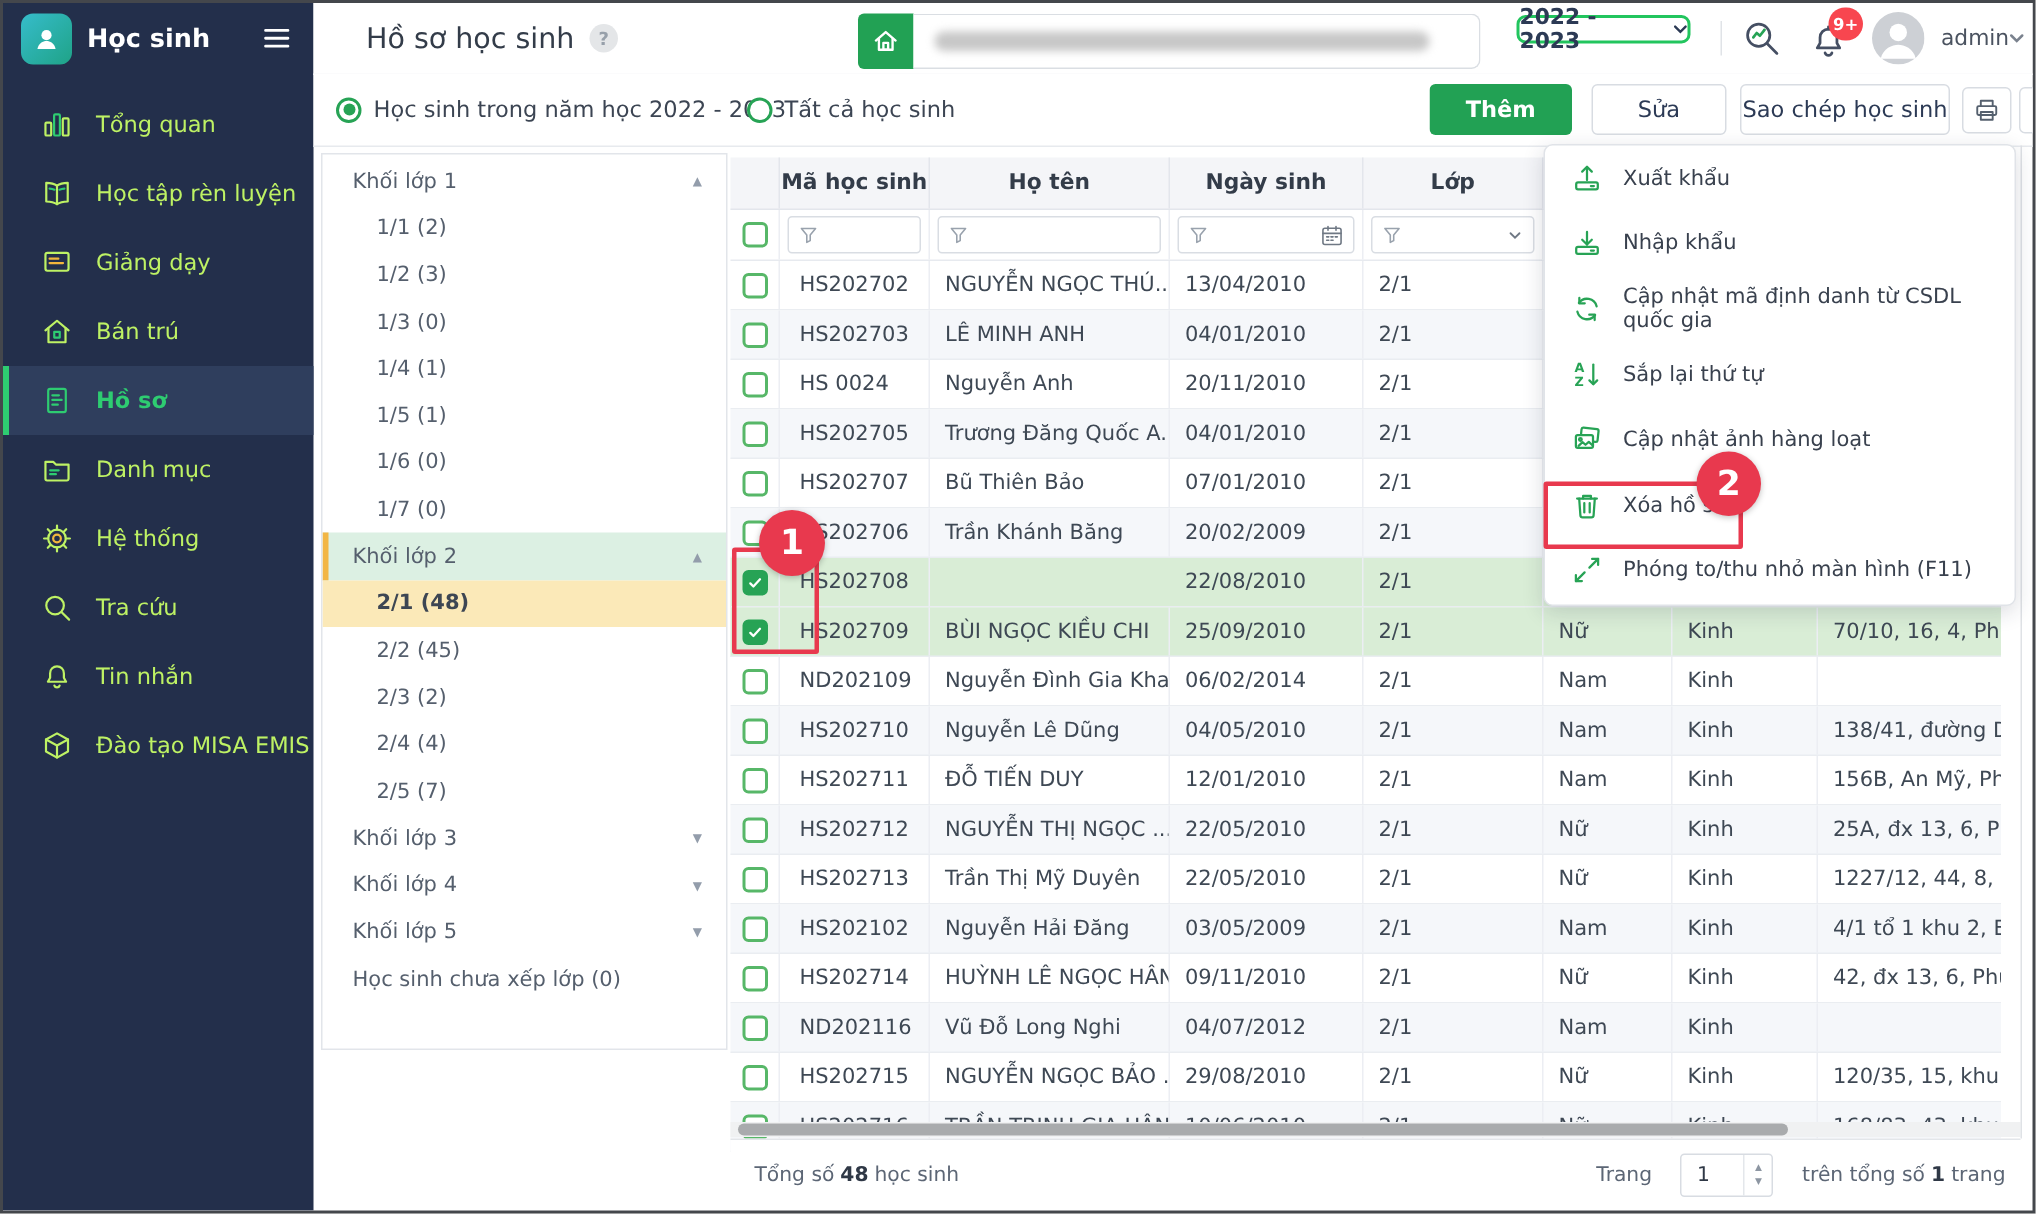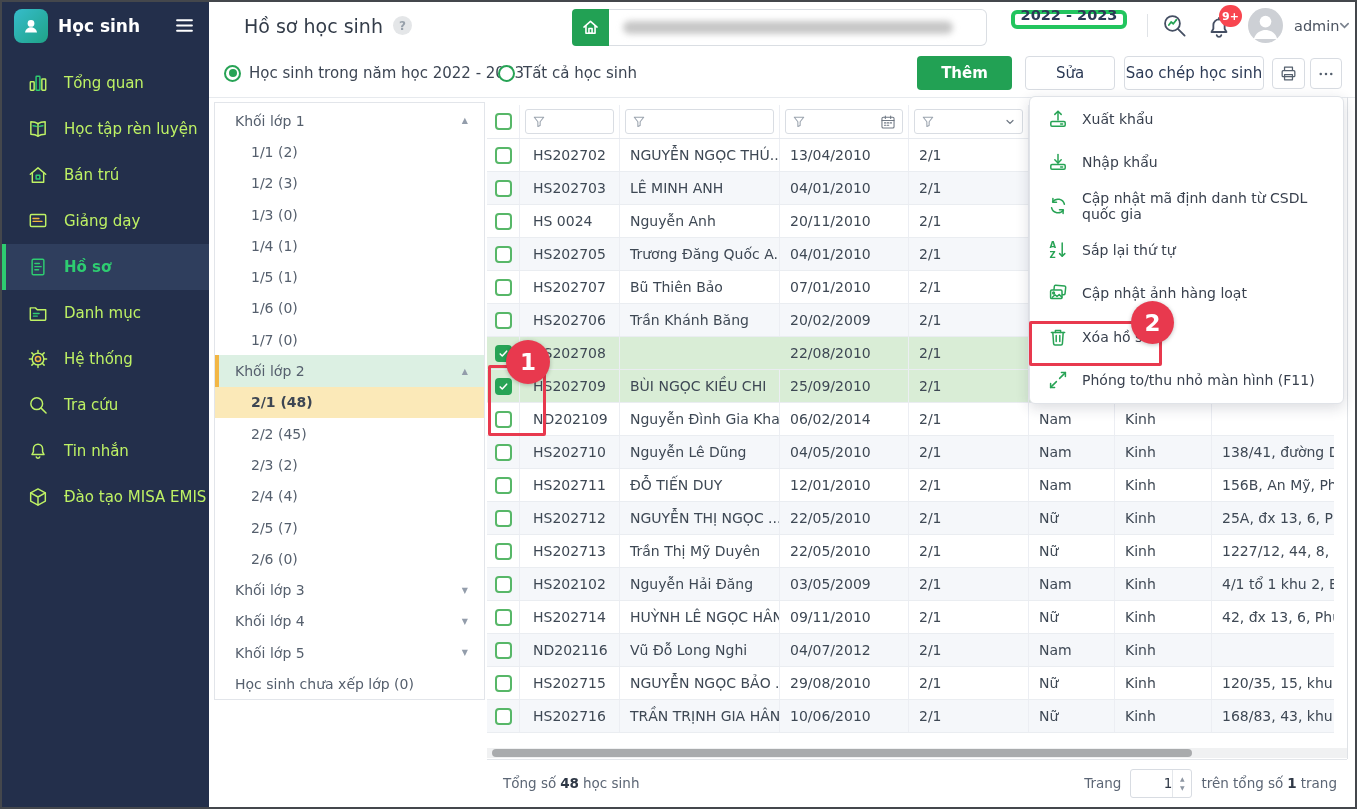--- a/index.html
+++ b/index.html
@@ -24,39 +24,39 @@
   .title-wrap{position:absolute;left:35px;top:0;height:47px;display:flex;align-items:center;gap:10px;}
   .page-title{font-size:19px;color:#333c49;}
   .help-badge{width:19px;height:19px;border-radius:50%;background:#e4e6e8;color:#97a0aa;font-size:12px;
     font-weight:700;display:flex;align-items:center;justify-content:center;}
   .school-home{position:absolute;left:363px;top:7px;width:37px;height:37px;background:#22a154;border-radius:4px 0 0 4px;
     display:flex;align-items:center;justify-content:center;}
   .school-home svg{width:21px;height:21px;}
   .school-box{position:absolute;left:400px;top:7px;width:378px;height:37px;border:1px solid #dadee3;border-left:none;
     border-radius:0 6px 6px 0;background:#fff;display:flex;align-items:center;padding:0 14px;box-sizing:border-box;}
   .blur-bar{width:330px;height:13px;border-radius:7px;background:#c7c7c7;filter:blur(3px);}
-  .year-box{position:absolute;left:802px;top:8px;width:116px;height:19px;border:4px solid #22c55e;border-radius:6px;
-    display:flex;align-items:center;justify-content:center;gap:9px;font-size:14.5px;color:#2c3a55;font-weight:600;box-sizing:border-box;flex-direction:column;}
+  .year-box{position:absolute;left:802px;top:8px;width:116px;height:19px;border:2px solid #22c55e;border-radius:6px;
+    display:flex;align-items:center;justify-content:center;gap:9px;font-size:14.5px;color:#2c3a55;font-weight:600;box-sizing:border-box;}
   .tb-divider{position:absolute;left:938px;top:12px;width:1px;height:23px;background:#e0e3e7;}
   .tb-icon{position:absolute;display:flex;}
   .icon-lookup{left:952px;top:10px;}
   .icon-bell{left:997px;top:12px;}
   .bell-badge{position:absolute;left:13px;top:-9px;min-width:22px;height:22px;border-radius:11px;background:#f8464f;
     color:#fff;font-size:11px;font-weight:700;display:flex;align-items:center;justify-content:center;padding:0 3px;box-sizing:border-box;}
   .avatar{position:absolute;left:1039px;top:6px;width:35px;height:35px;display:flex;}
   .admin-name{position:absolute;left:1085px;top:0;height:47px;display:flex;align-items:center;font-size:14.5px;color:#4b5360;}
   .admin-chevron{position:absolute;left:1130px;top:18px;display:flex;}
   
   .toolbar{position:absolute;left:207px;top:47px;width:1148px;height:48px;background:#fff;border-bottom:1px solid #e7eaee;}
   .radio{position:absolute;top:0;height:48px;display:flex;align-items:center;gap:8px;font-size:15px;color:#3c4553;}
   .r1{left:15px;}.r2{left:289px;}
   .radio-dot{width:17px;height:17px;border:2px solid #27a355;border-radius:50%;box-sizing:border-box;position:relative;background:#fff;flex:0 0 auto;}
   .radio-dot.checked::after{content:"";position:absolute;left:2.5px;top:2.5px;width:8px;height:8px;border-radius:50%;background:#27a355;}
   .btn{position:absolute;top:7px;height:34px;border-radius:4px;font-size:15px;display:flex;align-items:center;
-    justify-content:center;border:1px solid transparent;background:none;padding:0;font-family:inherit;cursor:pointer;}
+    justify-content:center;border:1px solid transparent;background:none;padding:0;font-family:inherit;cursor:pointer;margin-left:36px;}
   .btn-green{background:#22a154;color:#fff;font-weight:700;}
   .btn-white{background:#fff;border-color:#d8dce2;color:#2c3a55;}
   .btn-add{left:708px;width:95px;}
   .btn-edit{left:816px;width:90px;}
   .btn-copy{left:915px;width:140px;}
   .btn-print{left:1063px;width:33px;height:31px;top:9px;}
   .btn-more{left:1101px;width:32px;height:31px;top:9px;}
   
   .tree-panel{position:absolute;left:212px;top:100px;width:271px;height:598px;border:1px solid #e2e5ea;background:#fff;
     box-sizing:border-box;overflow:hidden;padding-top:2px;}
@@ -92,21 +92,21 @@
   .cbox.on{background:#27a355;border-color:#27a355;}
   .cbox svg{width:11px;height:11px;}
   .hscroll-track{position:absolute;left:485px;top:746px;width:860px;height:10px;background:#f0f1f2;}
   .hscroll-thumb{position:absolute;left:5px;top:1px;width:700px;height:8px;border-radius:4px;background:#a9abad;}
   .vline{position:absolute;left:1345px;top:95px;height:662px;width:1px;background:#dfe2e6;}
   
   .tfoot{position:absolute;left:485px;top:757px;width:860px;height:46px;border-top:1px solid #e3e6ea;background:#fff;
     font-size:13.5px;color:#5c6675;}
   .total{position:absolute;left:16px;top:0;height:46px;display:flex;align-items:center;gap:4px;}
   .total b,.pages-total b{color:#2f3846;}
-  .pager{position:absolute;right:10px;top:0;height:46px;display:flex;align-items:center;gap:9px;text-align:right;}
+  .pager{position:absolute;right:10px;top:0;height:46px;display:flex;align-items:center;gap:19px;}
   .page-box{width:62px;height:29px;border:1px solid #d8dce2;border-radius:3px;display:flex;align-items:center;
     box-sizing:border-box;background:#fff;}
   .page-val{flex:1;padding-left:10px;color:#2f3846;}
   .spin{display:flex;flex-direction:column;align-items:center;justify-content:center;border-left:1px solid #e4e7eb;
     height:100%;width:18px;font-size:6px;color:#8d96a2;line-height:1.5;}
   .pages-total{display:flex;gap:4px;}
   
   .ctx-menu{position:absolute;left:1027px;top:94px;width:315px;height:308px;background:#fff;border:1px solid #e0e3e8;
     border-radius:6px;box-shadow:0 4px 14px rgba(30,40,60,.16);z-index:50;box-sizing:border-box;}
   .menu-item{height:43.6px;display:flex;align-items:center;gap:14px;padding-left:18px;font-size:14px;color:#39414e;}
@@ -158,36 +158,36 @@
               <path d="M12 6.2C10.2 4.9 7.6 4.2 4.2 4.2v13.6c3.4 0 6 .7 7.8 2 1.8-1.3 4.4-2 7.8-2V4.2c-3.4 0-6 .7-7.8 2z"></path>
               <path d="M12 6.2v13.6"></path>
               <path d="M6.6 8.4c1.4.1 2.6.4 3.6.8M17.4 8.4c-1.4.1-2.6.4-3.6.8" stroke="#2ecc71"></path>
             </svg>
           </span>
           <span class="side-label">Học tập rèn luyện</span>
         </div>
         <div class="side-item">
           <span class="side-icon">
             <svg viewBox="0 0 24 24" fill="none" stroke="currentColor" stroke-width="1.6" stroke-linecap="round" stroke-linejoin="round">
+              <rect x="3.6" y="5" width="16.8" height="13" rx="1.4"></rect>
+              <path d="M6.6 9.2h6.4" stroke="#f3b73c"></path>
+              <path d="M6.6 12.4h9.8" stroke="#f3b73c"></path>
+            </svg>
+          </span>
+          <span class="side-label">Giảng dạy</span>
+        </div>
+        <div class="side-item">
+          <span class="side-icon">
+            <svg viewBox="0 0 24 24" fill="none" stroke="currentColor" stroke-width="1.6" stroke-linecap="round" stroke-linejoin="round">
               <path d="M3.6 11.2L12 4.2l8.4 7"></path>
               <path d="M5.8 9.6v10.2h12.4V9.6"></path>
               <rect x="10" y="12.2" width="4" height="4.2" stroke="#2ecc71"></rect>
             </svg>
           </span>
           <span class="side-label">Bán trú</span>
-        </div>
-        <div class="side-item">
-          <span class="side-icon">
-            <svg viewBox="0 0 24 24" fill="none" stroke="currentColor" stroke-width="1.6" stroke-linecap="round" stroke-linejoin="round">
-              <rect x="3.6" y="5" width="16.8" height="13" rx="1.4"></rect>
-              <path d="M6.6 9.2h6.4" stroke="#f3b73c"></path>
-              <path d="M6.6 12.4h9.8" stroke="#f3b73c"></path>
-            </svg>
-          </span>
-          <span class="side-label">Giảng dạy</span>
         </div>
         <div class="side-item active">
           <span class="side-icon">
             <svg viewBox="0 0 24 24" fill="none" stroke="currentColor" stroke-width="1.6" stroke-linecap="round" stroke-linejoin="round">
               <rect x="5.6" y="3.6" width="12.8" height="16.8" rx="1.4"></rect>
               <path d="M8.6 8.2h4.8M8.6 11.6h6.8M8.6 15h4" stroke="#2ecc71"></path>
             </svg>
           </span>
           <span class="side-label">Hồ sơ</span>
         </div>
@@ -359,41 +359,48 @@
       </div>
       <div class="tree-item class">
         <span class="tree-label">2/3 (2)</span>
       </div>
       <div class="tree-item class">
         <span class="tree-label">2/4 (4)</span>
       </div>
       <div class="tree-item class">
         <span class="tree-label">2/5 (7)</span>
       </div>
-      <div class="tree-item class">
-        <span class="tree-label">2/6 (0)</span>
-      </div>
       <div class="tree-item group">
         <span class="tree-label">Khối lớp 3</span>
         <span class="tree-arrow">▼</span>
       </div>
       <div class="tree-item group">
         <span class="tree-label">Khối lớp 4</span>
         <span class="tree-arrow">▼</span>
       </div>
       <div class="tree-item group">
         <span class="tree-label">Khối lớp 5</span>
         <span class="tree-arrow">▼</span>
       </div>
       <div class="tree-item group">
         <span class="tree-label">Học sinh chưa xếp lớp (0)</span>
       </div>
     </div>
 
   <div class="grid">
+    <div class="thead">
+        <div class="th" style="width: 33px;"></div>
+        <div class="th" style="width: 100px;">Mã học sinh</div>
+        <div class="th" style="width: 160px;">Họ tên</div>
+        <div class="th" style="width: 129px;">Ngày sinh</div>
+        <div class="th" style="width: 120px;">Lớp</div>
+        <div class="th" style="width: 86px;"></div>
+        <div class="th" style="width: 97px;"></div>
+        <div class="th" style="width: 122px;"></div>
+      </div>
     <div class="tfilter">
         <div class="fc center" style="width: 33px;">
           <div class="cbox"></div>
         </div>
         <div class="fc" style="width: 100px;">
           <div class="filter-box">
             <span class="funnel">
               <svg width="14" height="14" viewBox="0 0 16 16" fill="none" stroke="#99a2ad" stroke-width="1.2" stroke-linejoin="round">
                 <path d="M2.6 2.6h10.8L9.3 7.7v4.2l-2.6 1.3V7.7z"></path>
               </svg>

